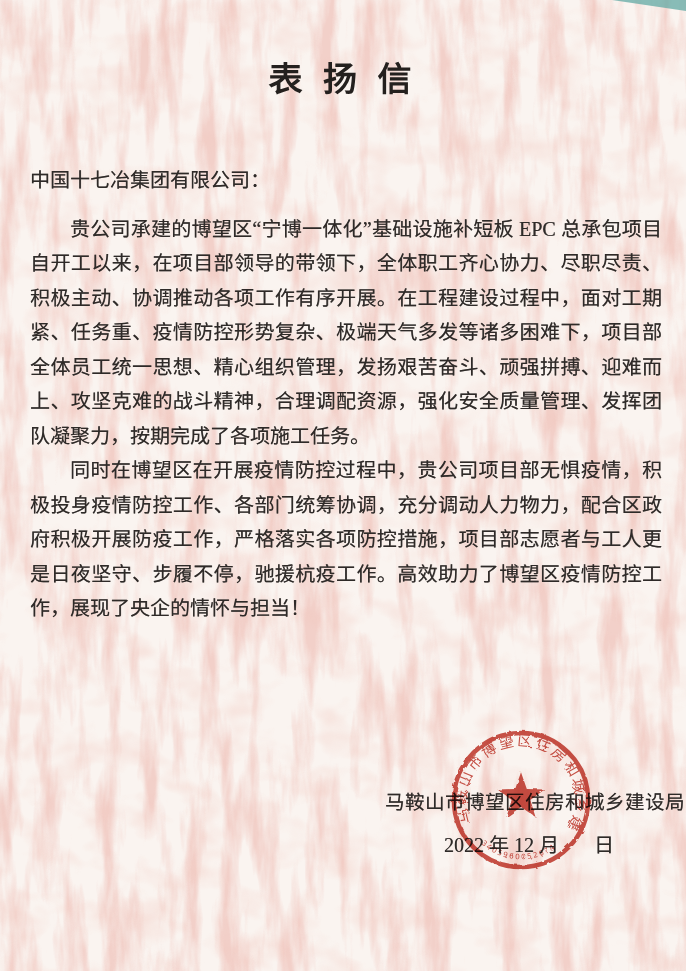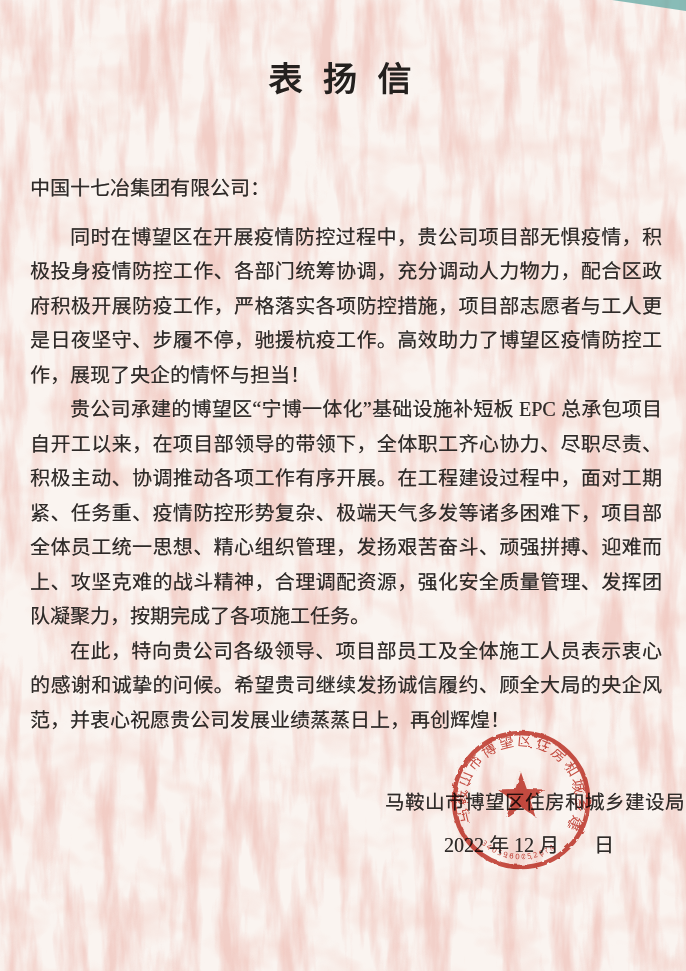--- a/index.html
+++ b/index.html
@@ -13,21 +13,21 @@
   .title {
     position:absolute; top:52px; left:0; width:100%; margin:0;
     text-align:center; font-size:34px; font-weight:700;
     letter-spacing:6px; color:#24201e;
   }
   .body-block {
     position:absolute; left:30px; top:155px; width:632px;
     font-size:20px; line-height:34.5px; text-align:justify;
     text-shadow:0.3px 0 0 rgba(40,36,34,0.55);
   }
-  .salutation { margin:16px 0 14px 0; }
+  .salutation { margin:8px 0 14px 0; }
   .para { margin:0; text-indent:2em; }
   .signature {
     position:absolute; top:786px; left:385px; margin:0;
     font-size:19.5px; letter-spacing:0.5px; white-space:nowrap;
     text-shadow:0.3px 0 0 rgba(40,36,34,0.55);
   }
   .dateline {
     position:absolute; top:821px; left:436px; margin:8px;
     font-size:20px; white-space:nowrap;
     text-shadow:0.3px 0 0 rgba(40,36,34,0.55);
@@ -58,23 +58,22 @@
     <rect width="686" height="971" filter="url(#fibA)" opacity="0.55"></rect>
     <rect width="686" height="971" filter="url(#fibB)" opacity="0.38"></rect>
     <polygon points="612,0 686,0 686,11" fill="#62aaa4" opacity="0.75"></polygon>
   </svg>
 
   <div class="content-layer">
     <h1 class="title">表 扬 信</h1>
 
     <div class="body-block">
       <p class="salutation">中国十七冶集团有限公司：</p>
+      <p class="para">贵公司承建的博望区“宁博一体化”基础设施补短板 EPC 总承包项目自开工以来，在项目部领导的带领下，全体职工齐心协力、尽职尽责、积极主动、协调推动各项工作有序开展。在工程建设过程中，面对工期紧、任务重、疫情防控形势复杂、极端天气多发等诸多困难下，项目部全体员工统一思想、精心组织管理，发扬艰苦奋斗、顽强拼搏、迎难而上、攻坚克难的战斗精神，合理调配资源，强化安全质量管理、发挥团队凝聚力，按期完成了各项施工任务。</p>
       <p class="para">同时在博望区在开展疫情防控过程中，贵公司项目部无惧疫情，积极投身疫情防控工作、各部门统筹协调，充分调动人力物力，配合区政府积极开展防疫工作，严格落实各项防控措施，项目部志愿者与工人更是日夜坚守、步履不停，驰援杭疫工作。高效助力了博望区疫情防控工作，展现了央企的情怀与担当！</p>
-      <p class="para">贵公司承建的博望区“宁博一体化”基础设施补短板 EPC 总承包项目自开工以来，在项目部领导的带领下，全体职工齐心协力、尽职尽责、积极主动、协调推动各项工作有序开展。在工程建设过程中，面对工期紧、任务重、疫情防控形势复杂、极端天气多发等诸多困难下，项目部全体员工统一思想、精心组织管理，发扬艰苦奋斗、顽强拼搏、迎难而上、攻坚克难的战斗精神，合理调配资源，强化安全质量管理、发挥团队凝聚力，按期完成了各项施工任务。</p>
-      <p class="para">在此，特向贵公司各级领导、项目部员工及全体施工人员表示衷心的感谢和诚挚的问候。希望贵司继续发扬诚信履约、顾全大局的央企风范，并衷心祝愿贵公司发展业绩蒸蒸日上，再创辉煌！</p>
     </div>
 
     <p class="signature">马鞍山市博望区住房和城乡建设局</p>
 
     <p class="dateline">
       <span>2022 年 12 月</span>
       <span class="day">日</span>
     </p>
   </div>
 

